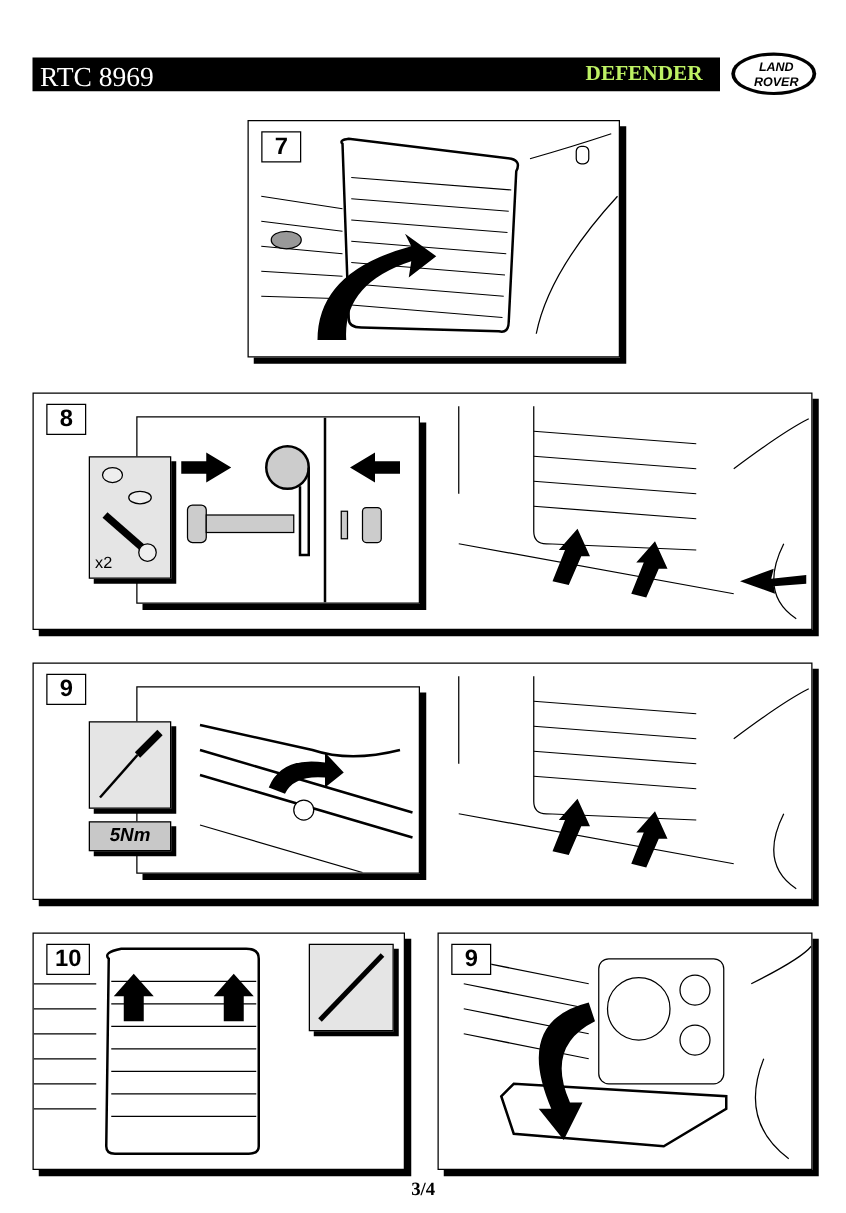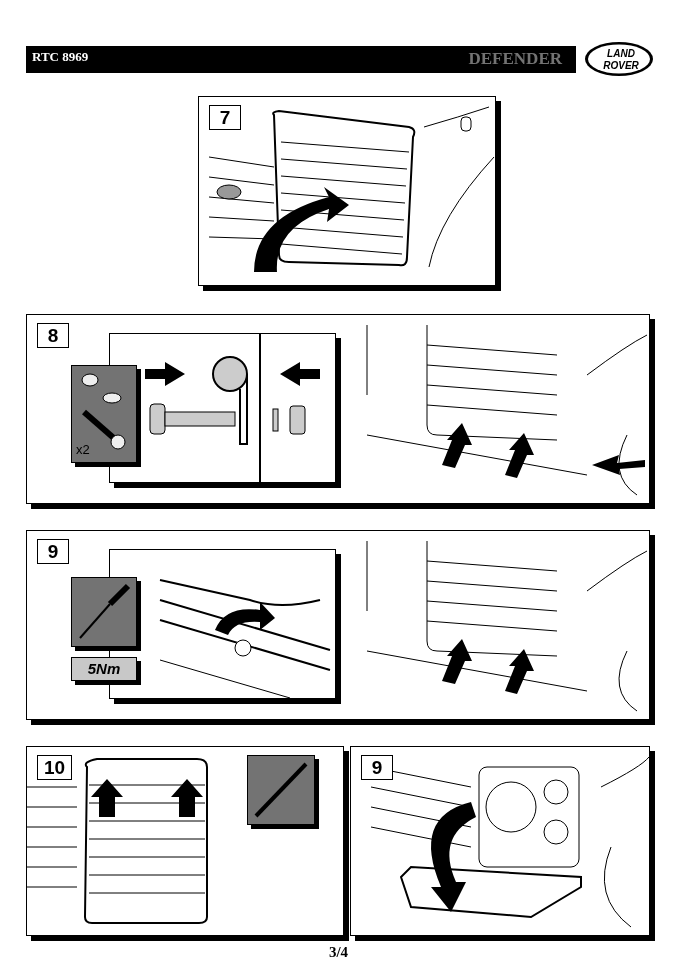--- a/index.html
+++ b/index.html
@@ -1,24 +1,24 @@
 <!DOCTYPE html>
 <html><head>
 <meta charset="utf-8">
 <style>
   html, body { margin: 0; padding: 0; background: #fff; }
   body { width: 677px; height: 970px; position: relative; overflow: hidden; font-family: "Liberation Sans", sans-serif; }
   .header-bar { position: absolute; left: 26px; top: 46px; width: 550px; height: 27px; background: #000; }
-  .header-bar .code { position: absolute; left: 6px; top: 3px; color: #fff; font-family: "Liberation Serif", serif; font-size: 13px; font-weight: bold; }
-  .header-bar .model { position: absolute; right: 14px; top: 3px; color: #737373; font-family: "Liberation Serif", serif; font-size: 17px; font-weight: bold; }
+  .header-bar .code { position: absolute; left: 6px; top: 3px; color: #fff; font-family: "Liberation Serif", serif; font-size: 22px; font-weight: normal; }
+  .header-bar .model { position: absolute; right: 14px; top: 3px; color: #bef264; font-family: "Liberation Serif", serif; font-size: 17px; font-weight: bold; }
   .logo { position: absolute; left: 583px; top: 40px; width: 72px; height: 38px; }
   .panel { position: absolute; background: #fff; border: 1.5px solid #000; box-shadow: 5px 5px 0 #000; }
   .step-num { position: absolute; left: 10px; top: 8px; border: 1.5px solid #000; background: #fff; font-weight: bold; font-size: 19px; line-height: 23px; text-align: center; padding: 0 6px; min-width: 18px; }
   .sub { position: absolute; background: #fff; border: 1px solid #000; box-shadow: 5px 5px 0 #000; }
-  .greybox { position: absolute; background: #737373; border: 1px solid #000; box-shadow: 4px 4px 0 #000; }
+  .greybox { position: absolute; background: #e5e5e5; border: 1px solid #000; box-shadow: 4px 4px 0 #000; }
   .torque { position: absolute; background: #c8c8c8; border: 1px solid #000; box-shadow: 4px 4px 0 #000; font-weight: bold; font-size: 15px; text-align: center; line-height: 22px; font-style: italic; }
   .qty { position: absolute; font-size: 13px; }
   .page-num { position: absolute; left: 0; width: 677px; top: 944px; text-align: center; font-family: Liberation Serif, serif; font-weight: bold; font-size: 15px; }
   svg { position: absolute; left: 0; top: 0; }
 </style>
 </head>
 <body>
 
 <div class="header-bar">
   <span class="code">RTC 8969</span>
@@ -105,21 +105,21 @@
     <g stroke="#000" fill="none">
       <path d="M340 10 L340 80 M400 10 L400 110 Q400 120 410 120 L530 125"></path>
       <path d="M400 30 L530 40 M400 50 L530 60 M400 70 L530 80 M400 90 L530 100"></path>
       <path d="M340 120 L560 160 M560 60 Q600 30 620 20 M600 120 Q580 160 610 180"></path>
     </g>
     <path d="M415 150 L425 125 L420 125 L435 108 L445 130 L438 130 L428 153 Z" fill="#000"></path>
     <path d="M478 160 L488 135 L482 135 L497 118 L507 140 L500 140 L490 163 Z" fill="#000"></path>
   </svg>
 </div>
 
-<div class="panel" style="left:26px; top:746px; width:296px; height:188px;padding-left:20px;">
+<div class="panel" style="left:26px; top:746px; width:296px; height:188px;">
   <svg width="296" height="188">
     <g stroke="#000" fill="none">
       <path d="M60 20 Q55 15 70 12 L170 12 Q180 12 180 20 L180 170 Q180 176 172 176 L65 176 Q58 176 58 170 Z" stroke-width="2"></path>
       <path d="M62 38 L178 38 M62 56 L178 56 M62 74 L178 74 M62 92 L178 92 M62 110 L178 110 M62 128 L178 128 M62 146 L178 146"></path>
       <path d="M0 40 L50 40 M0 60 L50 60 M0 80 L50 80 M0 100 L50 100 M0 120 L50 120 M0 140 L50 140"></path>
     </g>
     <path d="M72 70 L72 50 L64 50 L80 32 L96 50 L88 50 L88 70 Z" fill="#000"></path>
     <path d="M152 70 L152 50 L144 50 L160 32 L176 50 L168 50 L168 70 Z" fill="#000"></path>
   </svg>
   <div class="step-num">10</div>

